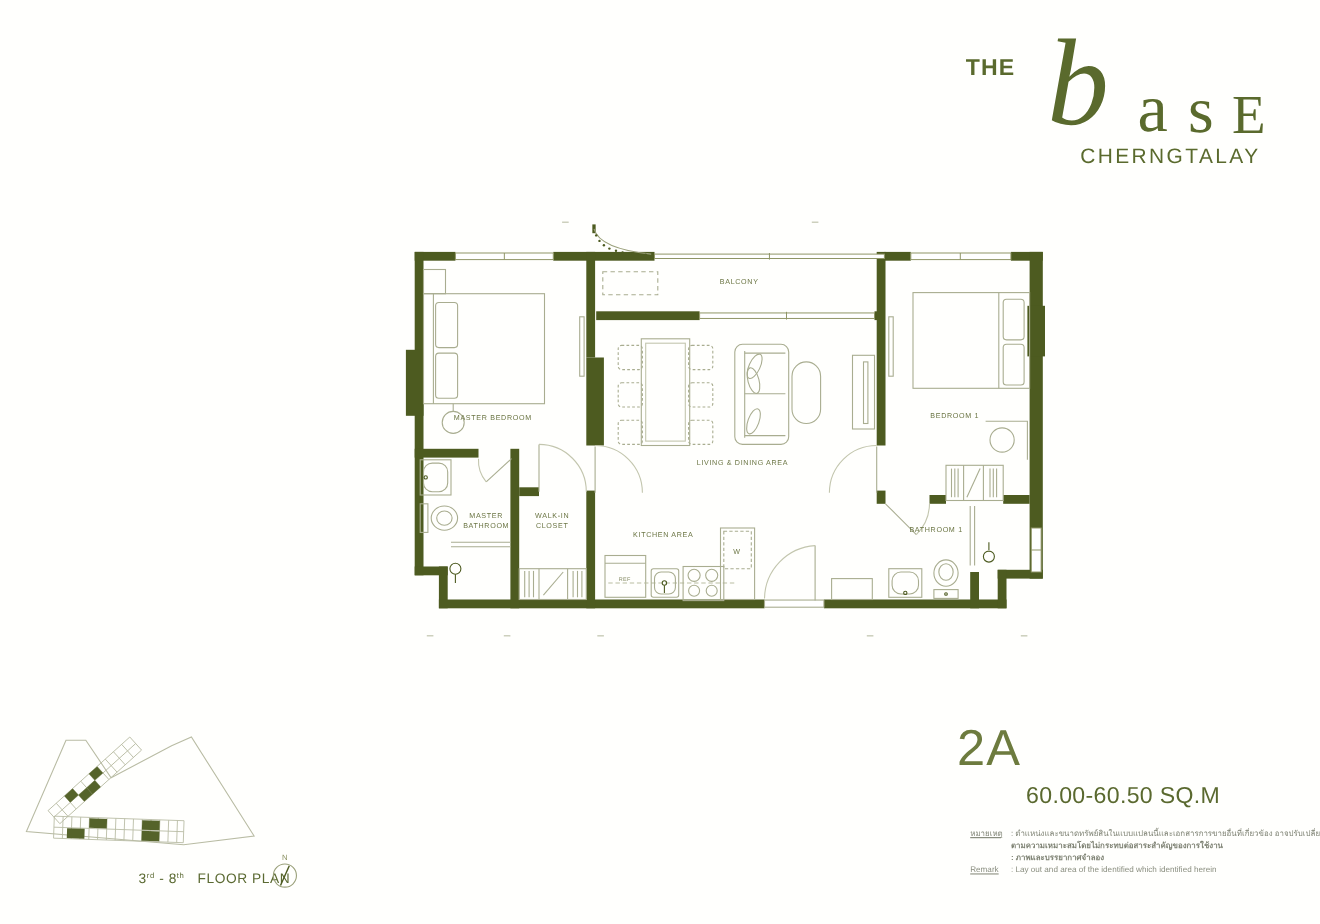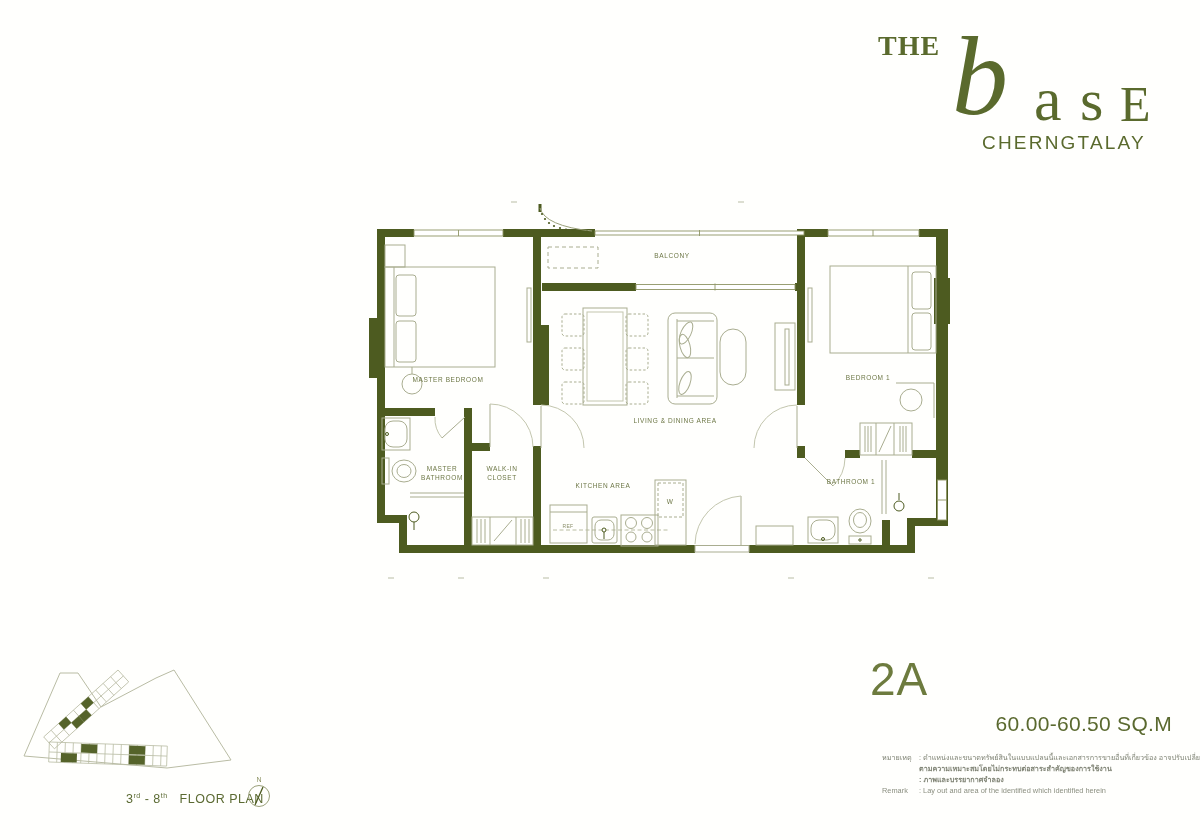--- a/index.html
+++ b/index.html
@@ -3,21 +3,21 @@
 <meta charset="utf-8">
 <style>
   html,body { margin:0; padding:0; }
   body {
     width:1200px; height:840px; position:relative; overflow:hidden;
     background:#fffffd;
     font-family:"Liberation Sans", sans-serif;
   }
   
   .logo { position:absolute; left:856px; top:26px; width:310px; height:140px; color:#5a6a2d; }
-  .logo-the { position:absolute; left:22px; top:4px; font-weight:700; font-size:28px; letter-spacing:1px;font-family:Liberation Serif, serif; }
+  .logo-the { position:absolute; left:22px; top:24px; font-weight:700; font-size:21px; letter-spacing:1px; }
   .logo-letter { position:absolute; font-family:"Liberation Serif", serif; line-height:1; }
   .logo-b { left:96px; top:-6px; font-size:112px; font-style:italic; }
   .logo-a { left:178px; top:42px; font-size:62px; }
   .logo-s { left:224px; top:44px; font-size:60px; }
   .logo-e { left:264px; top:53px; font-size:50px; }
   .logo-sub { position:absolute; left:126px; top:106px; font-weight:400; font-size:19px; letter-spacing:2.2px; }
 
   
   .plan { position:absolute; left:368px; top:190px; }
   .room-label { font-family:"Liberation Sans", sans-serif; font-size:6.5px; letter-spacing:0.6px; fill:#6d7746; }
@@ -26,24 +26,24 @@
   
   .keyplan { position:absolute; left:22px; top:660px; }
   .floor-label { position:absolute; left:126px; top:792px; font-size:12.5px; color:#5b6a32; letter-spacing:0.5px; white-space:nowrap; }
   .floor-label sup { font-size:7px; }
   .floor-label .fl-main { margin-left:8px; }
   .north { position:absolute; left:244px; top:774px; }
 
   
   .unit-info { position:absolute; left:870px; top:652px; width:302px; }
   .unit-name { font-size:46px; color:#6d7b3e; letter-spacing:1px; }
-  .unit-area { text-align:right; font-size:21px; color:#5a692f; margin-top:6px; letter-spacing:0.3px; }
+  .unit-area { text-align:center; font-size:21px; color:#5a692f; margin-top:6px; letter-spacing:0.3px; }
   .remark { margin-top:16px; padding-left:12px; font-size:7.2px; line-height:1.55; color:#7d8172; }
   .remark-row { display:flex; gap:4px; white-space:nowrap; }
-  .remark-label { min-width:33px; flex:0 0 auto; }
+  .remark-label { min-width:33px; flex:0 0 auto;text-decoration:underline; }
   .remark-indent { padding-left:37px;font-weight:bold; }
   .remark-en { color:#8b8f80; font-size:7.4px; }
 </style>
 </head>
 <body>
 
 <div class="logo">
   <div class="logo-the">THE</div>
   <div class="logo-letter logo-b">b</div>
   <div class="logo-letter logo-a">a</div>

